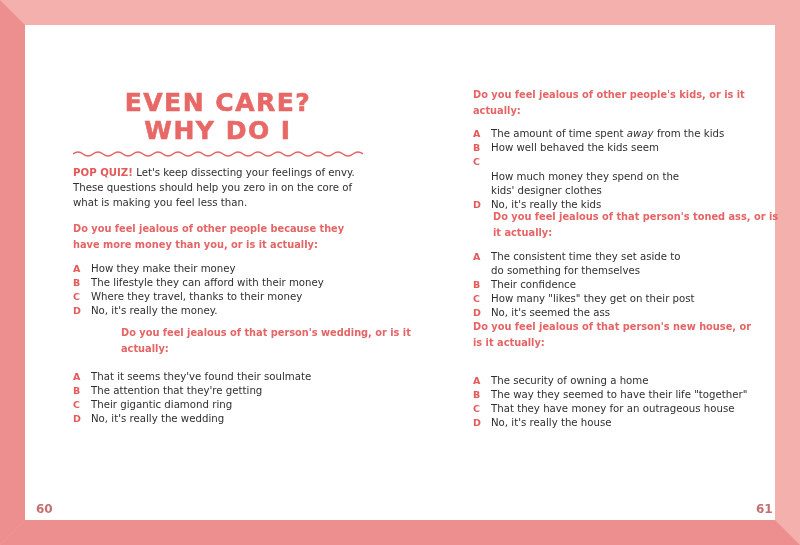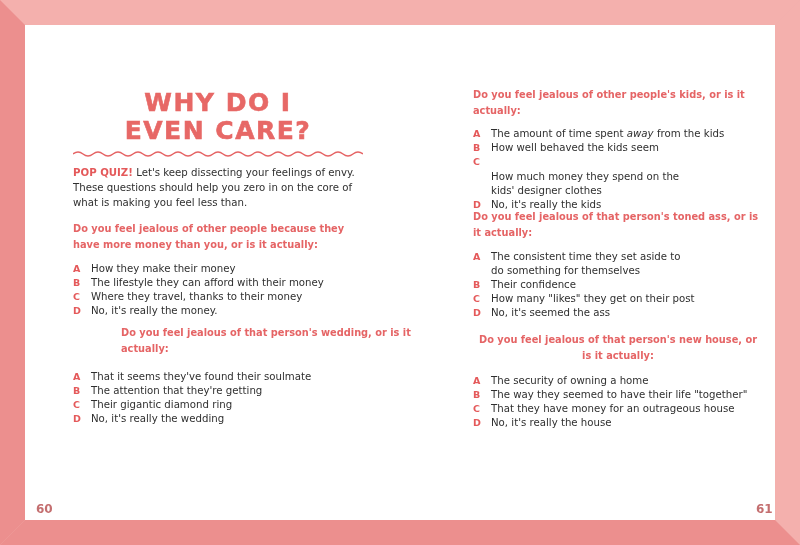--- a/index.html
+++ b/index.html
@@ -65,22 +65,22 @@
 
 <div class="band band-top"></div>
 <div class="band band-right"></div>
 <div class="band band-left"></div>
 <div class="band band-bottom"></div>
 
 <div class="page">
 
   <div class="col col-left">
     <div class="title">
+      <span>EVEN CARE?</span>
       <span>WHY DO I</span>
-      <span>EVEN CARE?</span>
     </div>
 
     <svg class="wave" viewBox="0 0 290 10" preserveAspectRatio="none">
       <path d="M0 5 Q 5 1 10 5 T 20 5 T 30 5 T 40 5 T 50 5 T 60 5 T 70 5 T 80 5 T 90 5 T 100 5 T 110 5 T 120 5 T 130 5 T 140 5 T 150 5 T 160 5 T 170 5 T 180 5 T 190 5 T 200 5 T 210 5 T 220 5 T 230 5 T 240 5 T 250 5 T 260 5 T 270 5 T 280 5 T 290 5" fill="none" stroke="#e56465" stroke-width="1.4"></path>
     </svg>
 
     <div class="intro"><span class="kicker">POP QUIZ!</span><span> Let's keep dissecting your feelings of envy. These questions should help you zero in on the core of what is making you feel less than.</span></div>
 
     <div class="q" style="top:196px;">Do you feel jealous of other people because they have more money than you, or is it actually:</div>
     <ul class="opts" style="top:237px;">
@@ -137,41 +137,41 @@
       <li class="opt">
           <span class="letter">C</span>
           <span class="txt" style="max-width:205px;margin-top:15px;">How much money they spend on the kids' designer clothes</span>
         </li>
       <li class="opt">
           <span class="letter">D</span>
           <span class="txt">No, it's really the kids</span>
         </li>
     </ul>
 
-    <div class="q" style="top:184px;">Do you feel jealous of that person's toned ass, or is it actually:</div>
+    <div class="q" style="top:184px;margin-left:20px;">Do you feel jealous of that person's toned ass, or is it actually:</div>
     <ul class="opts" style="top:225px;">
       <li class="opt">
           <span class="letter">A</span>
           <span class="txt" style="max-width:195px;">The consistent time they set aside to do something for themselves</span>
         </li>
       <li class="opt">
           <span class="letter">B</span>
           <span class="txt">Their confidence</span>
         </li>
       <li class="opt">
           <span class="letter">C</span>
           <span class="txt">How many "likes" they get on their post</span>
         </li>
       <li class="opt">
           <span class="letter">D</span>
           <span class="txt">No, it's seemed the ass</span>
         </li>
     </ul>
 
-    <div class="q" style="top:307px;text-align:center;">Do you feel jealous of that person's new house, or is it actually:</div>
+    <div class="q" style="top:294px;">Do you feel jealous of that person's new house, or is it actually:</div>
     <ul class="opts" style="top:349px;">
       <li class="opt">
           <span class="letter">A</span>
           <span class="txt">The security of owning a home</span>
         </li>
       <li class="opt">
           <span class="letter">B</span>
           <span class="txt">The way they seemed to have their life "together"</span>
         </li>
       <li class="opt">

